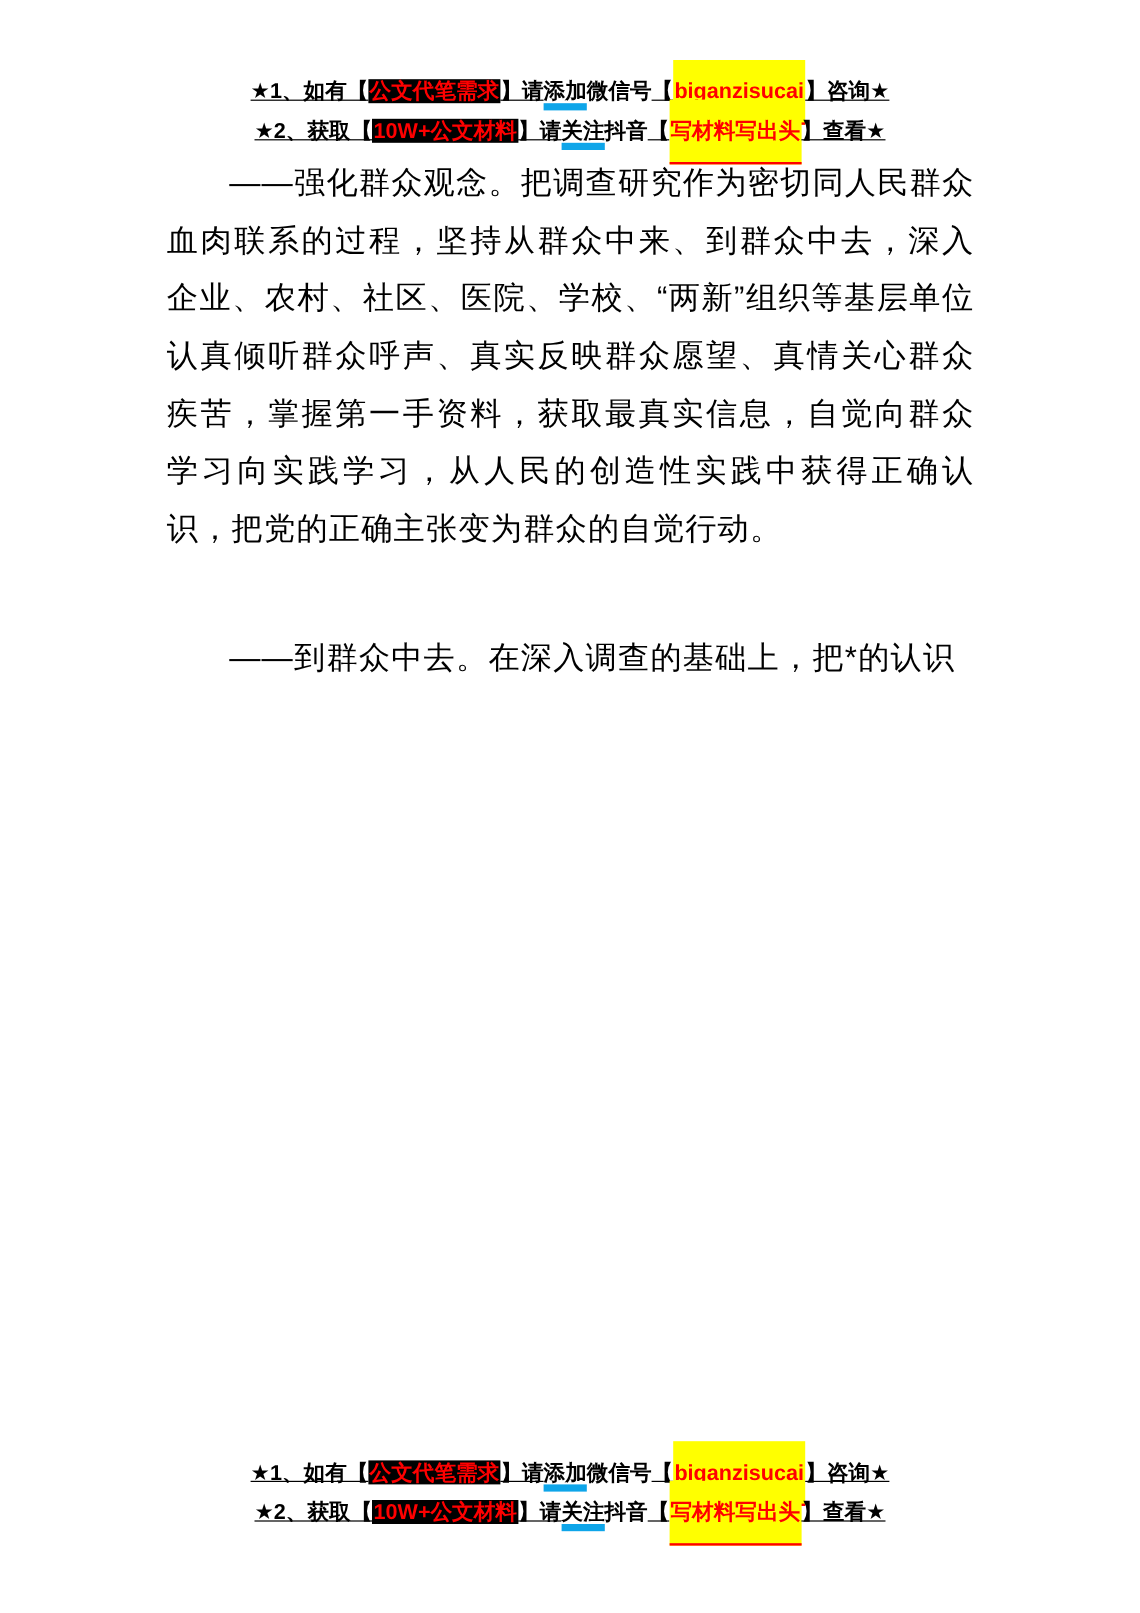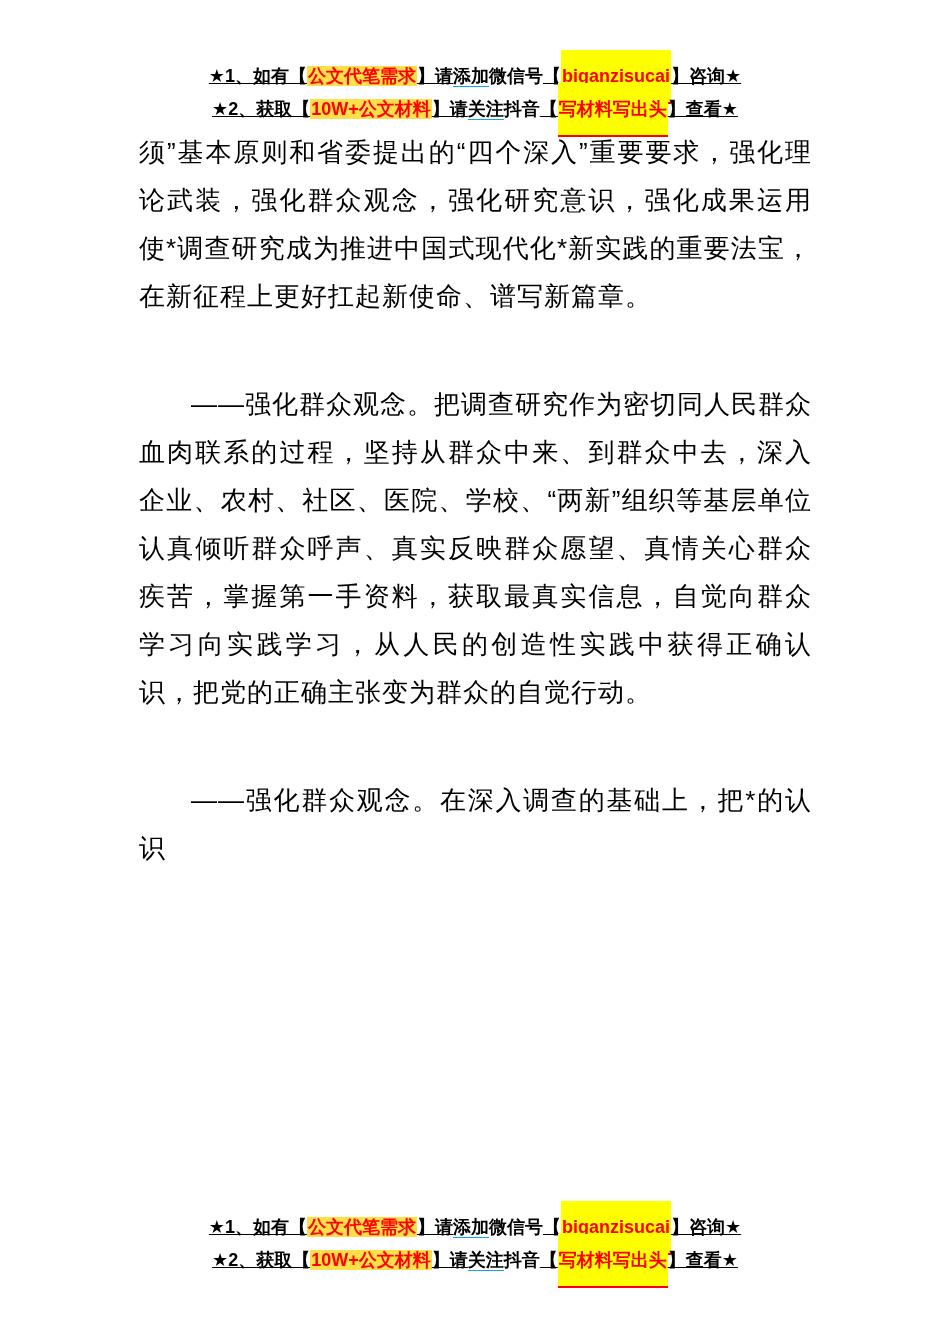--- a/index.html
+++ b/index.html
@@ -27,25 +27,25 @@
     line-height: 33px;
     font-weight: 700;
     color: #000000;
     white-space: nowrap;
   }
   .banner-top { top: 60px; }
   .banner-bottom { top: 1211px; }
   .sg { display: inline; }
   .sg.b  { font-weight: 700; text-decoration: underline; }
   .sg.r  { font-weight: 700; }
-  .sg.bu { font-weight: 700; border-bottom: 1px solid #0ea5e9; }
+  .sg.bu { font-weight: 700; border-bottom: 6px solid #0ea5e9; }
   .sg.hl {
     font-weight: 700;
     color: #ff0000;
-    background: #fde047;
+    background: #000000;
     padding: 0 1px;
   }
   .sg.hlu {
     font-weight: 700;
     color: #ff0000;
     background: #ffff00;
     padding: 16px 1px;
     border-bottom: 2px solid #ff0000;
   }
   
@@ -79,23 +79,22 @@
   <div class="banner banner-top">
     <div class="banner-line">
       <span class="sg b">★1、如有【</span><span class="sg hl">公文代笔需求</span><span class="sg b">】请</span><span class="sg bu">添加</span><span class="sg r">微信号</span><span class="sg b">【</span><span class="sg hlu">biganzisucai</span><span class="sg b">】咨询★</span>
     </div>
     <div class="banner-line">
       <span class="sg b">★2、获取【</span><span class="sg hl">10W+公文材料</span><span class="sg b">】请</span><span class="sg bu">关注</span><span class="sg r">抖音</span><span class="sg b">【</span><span class="sg hlu">写材料写出头</span><span class="sg b">】查看★</span>
     </div>
   </div>
 
   <div class="doc-body">
-    <p>须”基本原则和省委提出的“四个深入”重要要求，强化理论武装，强化群众观念，强化研究意识，强化成果运用使*调查研究成为推进中国式现代化*新实践的重要法宝，在新征程上更好扛起新使命、谱写新篇章。</p>
     <p class="indent">——强化群众观念。把调查研究作为密切同人民群众血肉联系的过程，坚持从群众中来、到群众中去，深入企业、农村、社区、医院、学校、“两新”组织等基层单位认真倾听群众呼声、真实反映群众愿望、真情关心群众疾苦，掌握第一手资料，获取最真实信息，自觉向群众学习向实践学习，从人民的创造性实践中获得正确认识，把党的正确主张变为群众的自觉行动。</p>
-    <p class="indent">——强化群众观念。在深入调查的基础上，把*的认识</p>
+    <p class="indent">——到群众中去。在深入调查的基础上，把*的认识</p>
   </div>
 
   <div class="banner banner-bottom">
     <div class="banner-line">
       <span class="sg b">★1、如有【</span><span class="sg hl">公文代笔需求</span><span class="sg b">】请</span><span class="sg bu">添加</span><span class="sg r">微信号</span><span class="sg b">【</span><span class="sg hlu">biganzisucai</span><span class="sg b">】咨询★</span>
     </div>
     <div class="banner-line">
       <span class="sg b">★2、获取【</span><span class="sg hl">10W+公文材料</span><span class="sg b">】请</span><span class="sg bu">关注</span><span class="sg r">抖音</span><span class="sg b">【</span><span class="sg hlu">写材料写出头</span><span class="sg b">】查看★</span>
     </div>
   </div>

